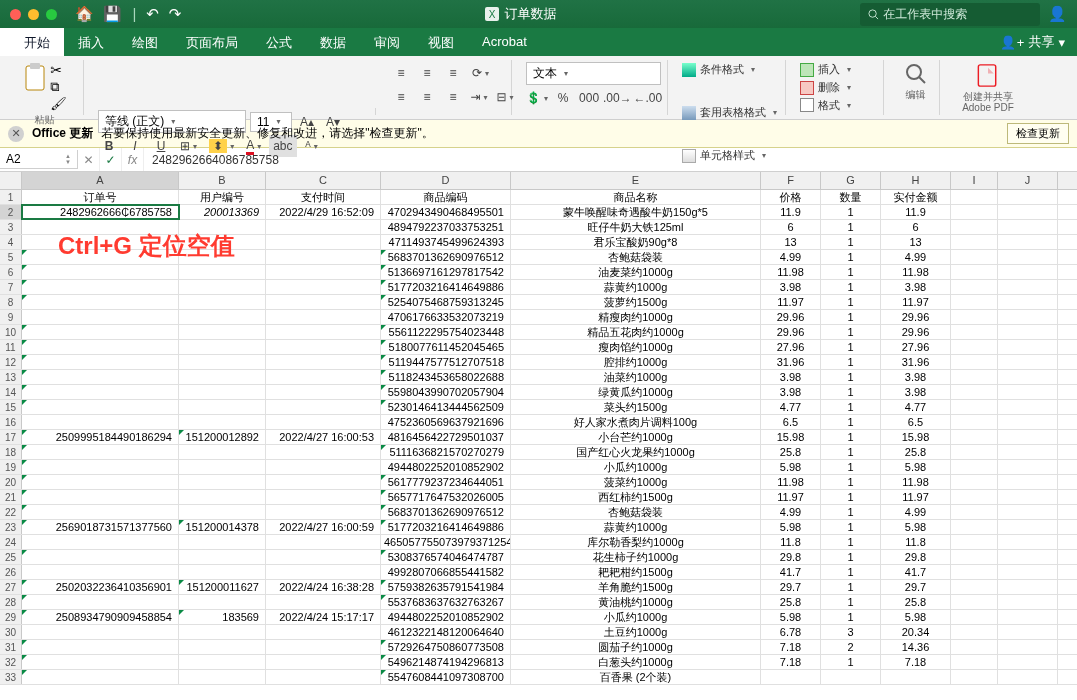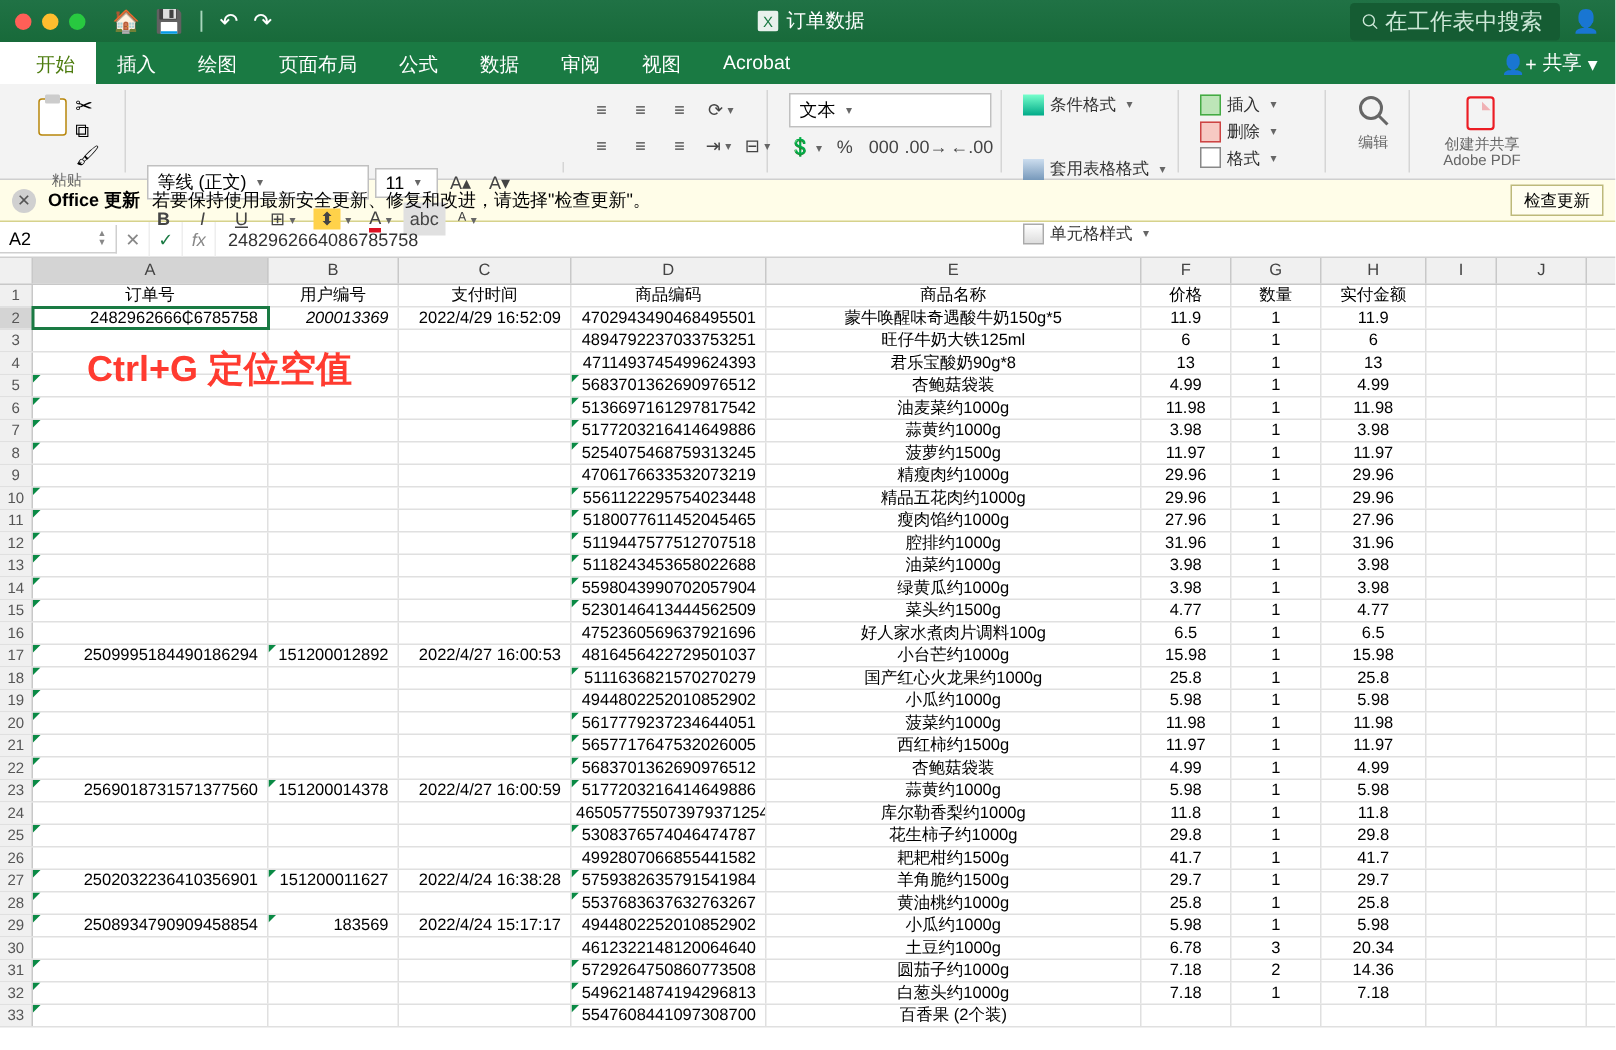--- a/index.html
+++ b/index.html
@@ -5,27 +5,27 @@
 * { margin:0; padding:0; box-sizing:border-box; font-family:-apple-system,"Segoe UI",sans-serif; }
 body { background:#fff; font-size:12px; overflow:hidden; width:1077px; height:700px; }
 
 
 .titlebar { height:28px; background:linear-gradient(#207245,#186a3a); display:flex; align-items:center; color:#fff; }
 .traffic { display:flex; gap:7px; margin-left:10px; }
 .dot { width:11px; height:11px; border-radius:50%; }
 .qat { display:flex; gap:10px; margin-left:18px; }
 .qat span { color:#fff; font-size:15px; }
 .titlebar .title { flex:1; text-align:center; font-size:13px; display:flex; align-items:center; justify-content:center; gap:5px; }
-.search { background:#155c33; padding:3px 8px; border-radius:3px; display:flex; align-items:center; gap:4px; margin-right:8px; color:#cde8d8; font-size:15px; width:140px;}
+.search { background:#155c33; padding:3px 8px; border-radius:3px; display:flex; align-items:center; gap:4px; margin-right:8px; color:#cde8d8; font-size:12px; width:180px;}
 .search svg { width:11px; height:11px; }
 
 
 .tabs { height:28px; background:#1a7a43; display:flex; color:#fff; font-size:13px; }
 .tab { padding:6px 14px; cursor:pointer; }
-.tab.active { background:#fff; color:#4d7c0f;padding-left:24px; }
+.tab.active { background:#fff; color:#0f172a;padding-left:24px; }
 .share { margin-left:auto; display:flex; align-items:center; gap:4px; padding:0 12px;}
 
 
 .ribbon { height:64px; background:#f3f3f3; border-bottom:1px solid #cfcfcf; display:flex; padding:4px 6px; gap:8px; }
 .group { display:flex; flex-direction:column; padding:2px 6px; border-right:1px solid #d5d5d5; gap:2px;}
 .group.paste { width:78px; align-items:center;}
 .group.font { width:284px;margin-top:48px;}
 .group.align { width:128px;}
 .group.number { width:148px;}
 .group.style { width:110px;gap:28px;}

